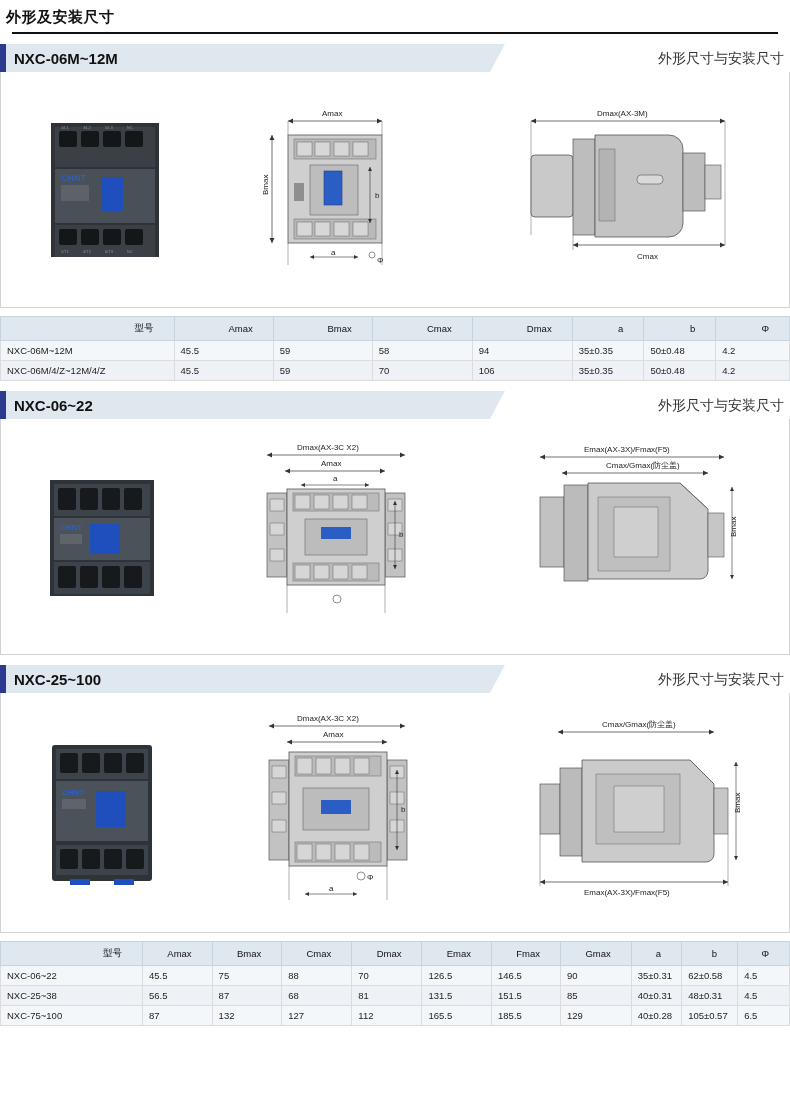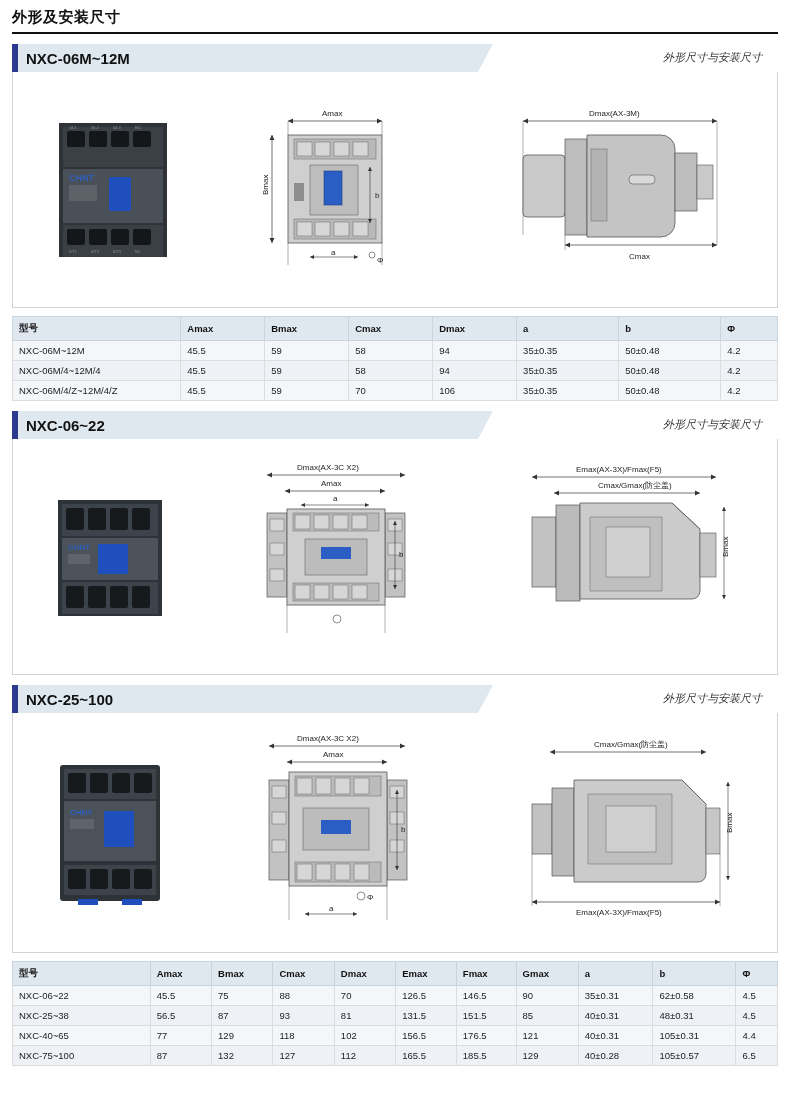--- a/index.html
+++ b/index.html
@@ -20,31 +20,31 @@
     height: 1098px;
     position: relative;
     padding: 0;
     box-sizing: border-box;
   }
   
   .page-title {
     font-size: 15px;
     font-weight: bold;
     color: #111;
-    padding: 8px 0 5px 12px;
+    padding: 8px 0 5px 6px;
     letter-spacing: 0.5px;
   }
   .title-rule {
     height: 2px;
     background: #111;
     margin: 0 12px 0 12px;
   }
   
   .section {
-    margin: 0 12px;
+    margin: 0 0;
     position: relative;
   }
   .band {
     position: relative;
     height: 28px;
     margin-top: 10px;
     background: #dfe7ef;
     display: flex;
     align-items: center;
     overflow: hidden;
@@ -68,26 +68,25 @@
   .band-title {
     position: relative;
     z-index: 2;
     font-size: 15px;
     font-weight: bold;
     padding-left: 14px;
     color: #111;
   }
   .band-note {
     position: absolute;
-    right: 16px;
+    right: 6px;
     top: 6px;
     z-index: 3;
-    font-size: 11px;
+    font-size: 14px;
     color: #333;
-    font-style: italic;
   }
   
   .figbox {
     border: 1px solid #d2d2d2;
     border-top: none;
     background: #fff;
     position: relative;
     box-sizing: border-box;
   }
   .figrow {
@@ -102,23 +101,23 @@
   svg { display: block; }
   
   table.spec {
     width: 100%;
     border-collapse: collapse;
     margin-top: 8px;
     font-size: 9.5px;
   }
   table.spec th {
     background: #dfe7ef;
-    font-weight: bold;
-    text-align: left;
-    padding: 5px 6px;
+    font-weight: normal;
+    text-align: right;
+    padding: 5px 20px;
     border: 1px solid #c9d3dd;
     color: #111;
     font-size: 9.5px;
     white-space: nowrap;
   }
   table.spec td {
     padding: 4px 6px;
     border: 1px solid #dcdcdc;
     background: #f4f7fa;
     color: #222;
@@ -260,30 +259,20 @@
           <th>Cmax</th>
           <th>Dmax</th>
           <th>a</th>
           <th>b</th>
           <th>Φ</th>
         </tr>
       </thead>
       <tbody>
         <tr>
           <td>NXC-06M~12M</td>
-          <td>45.5</td>
-          <td>59</td>
-          <td>58</td>
-          <td>94</td>
-          <td>35±0.35</td>
-          <td>50±0.48</td>
-          <td>4.2</td>
-        </tr>
-        <tr>
-          <td>NXC-06M/4~12M/4</td>
           <td>45.5</td>
           <td>59</td>
           <td>58</td>
           <td>94</td>
           <td>35±0.35</td>
           <td>50±0.48</td>
           <td>4.2</td>
         </tr>
         <tr>
           <td>NXC-06M/4/Z~12M/4/Z</td>
@@ -539,41 +528,28 @@
           <td>146.5</td>
           <td>90</td>
           <td>35±0.31</td>
           <td>62±0.58</td>
           <td>4.5</td>
         </tr>
         <tr>
           <td>NXC-25~38</td>
           <td>56.5</td>
           <td>87</td>
-          <td>93</td>
+          <td>68</td>
           <td>81</td>
           <td>131.5</td>
           <td>151.5</td>
           <td>85</td>
           <td>40±0.31</td>
           <td>48±0.31</td>
           <td>4.5</td>
-        </tr>
-        <tr>
-          <td>NXC-40~65</td>
-          <td>77</td>
-          <td>129</td>
-          <td>118</td>
-          <td>102</td>
-          <td>156.5</td>
-          <td>176.5</td>
-          <td>121</td>
-          <td>40±0.31</td>
-          <td>105±0.31</td>
-          <td>4.4</td>
         </tr>
         <tr>
           <td>NXC-75~100</td>
           <td>87</td>
           <td>132</td>
           <td>127</td>
           <td>112</td>
           <td>165.5</td>
           <td>185.5</td>
           <td>129</td>

